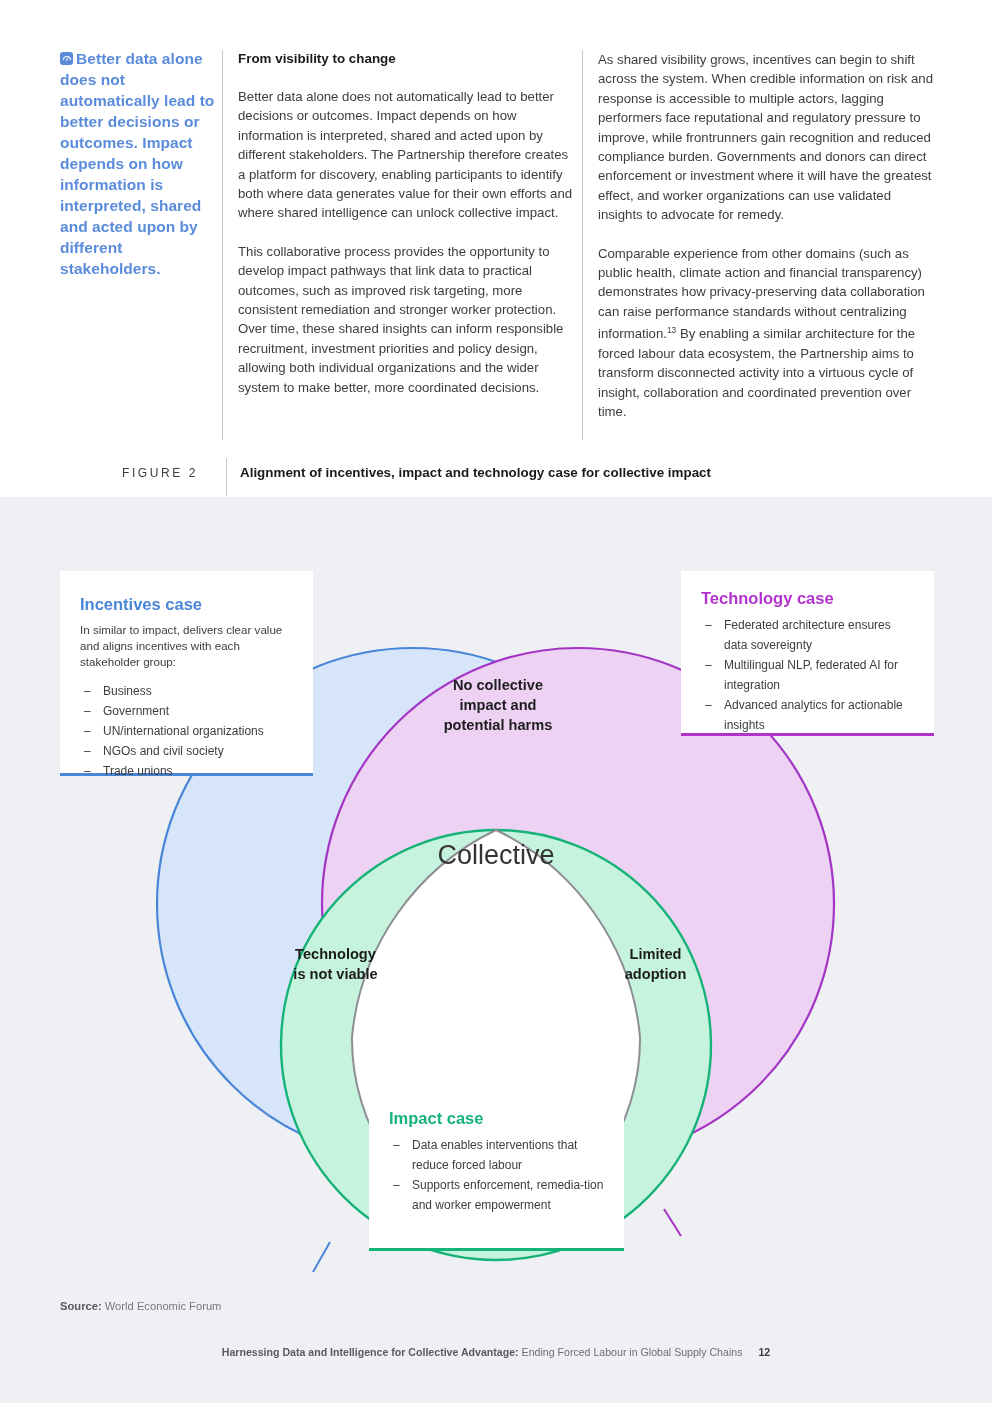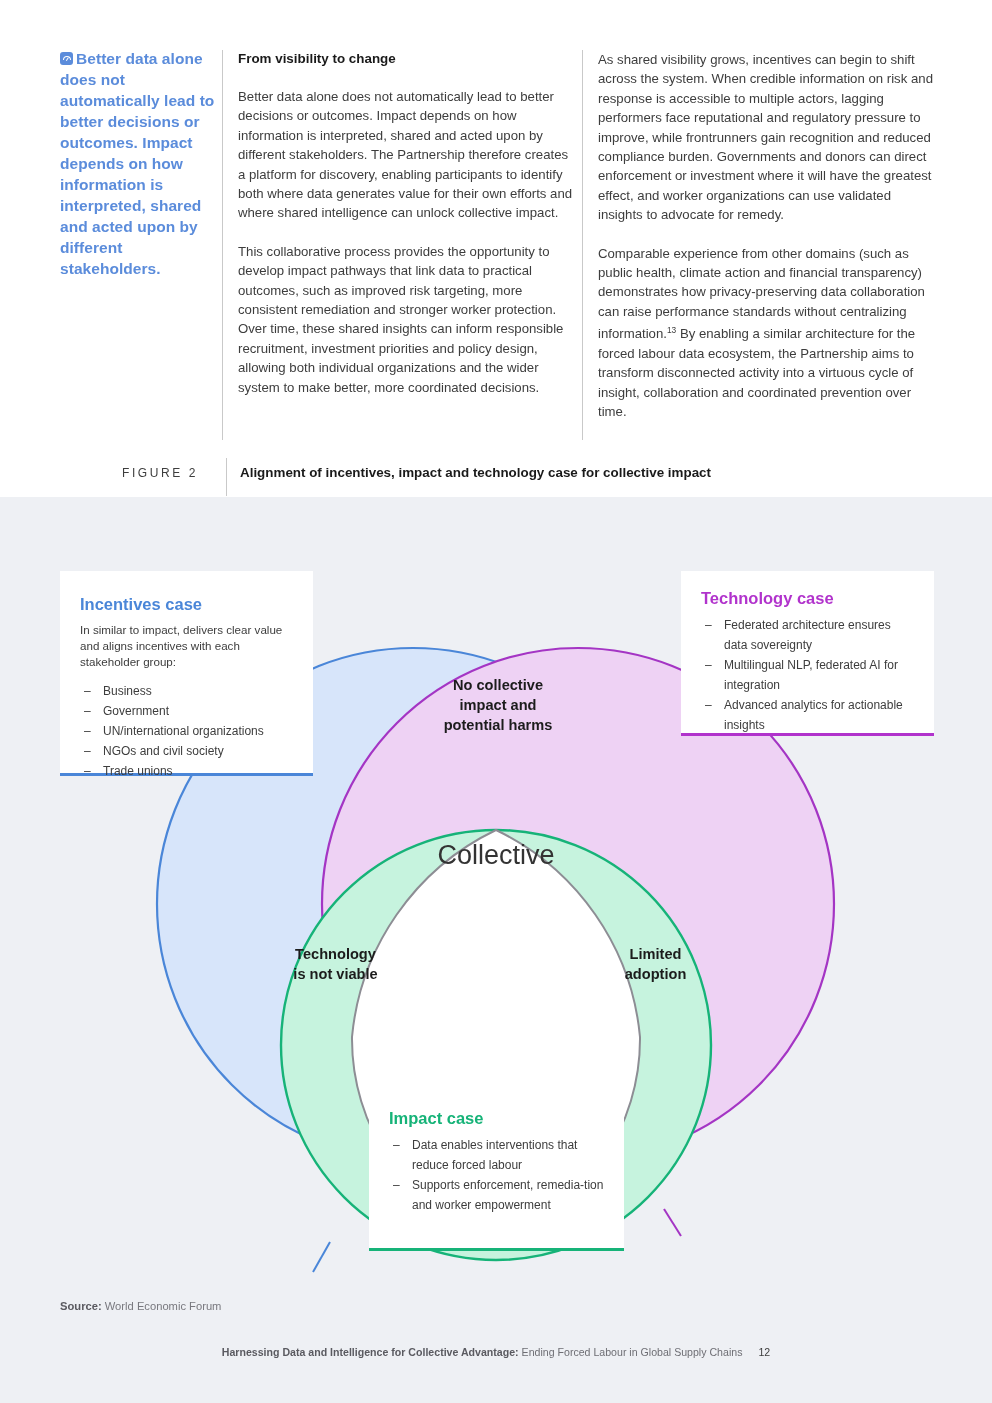--- a/index.html
+++ b/index.html
@@ -241,21 +241,21 @@
   .footer {
     position: absolute;
     left: 0;
     top: 1346px;
     width: 992px;
     text-align: center;
     font-size: 10.6px;
     color: #6e6e74;
   }
   .footer .f-strong { font-weight: bold; color: #5a5a60; }
-  .footer .f-page { font-weight: normal; color: #3d3d3d; margin-left: 16px; margin-top: 28px; }
+  .footer .f-page { font-weight: bold; color: #3d3d3d; margin-left: 16px; margin-top: 28px; }
 </style>
 </head>
 <body>
 
 <div class="top-section">
 
   <div class="pullquote">
     <span class="pq-icon"></span><span>Better data alone does not automatically lead to better decisions or outcomes. Impact depends on how information is interpreted, shared and acted upon by different stakeholders.</span>
   </div>
 

